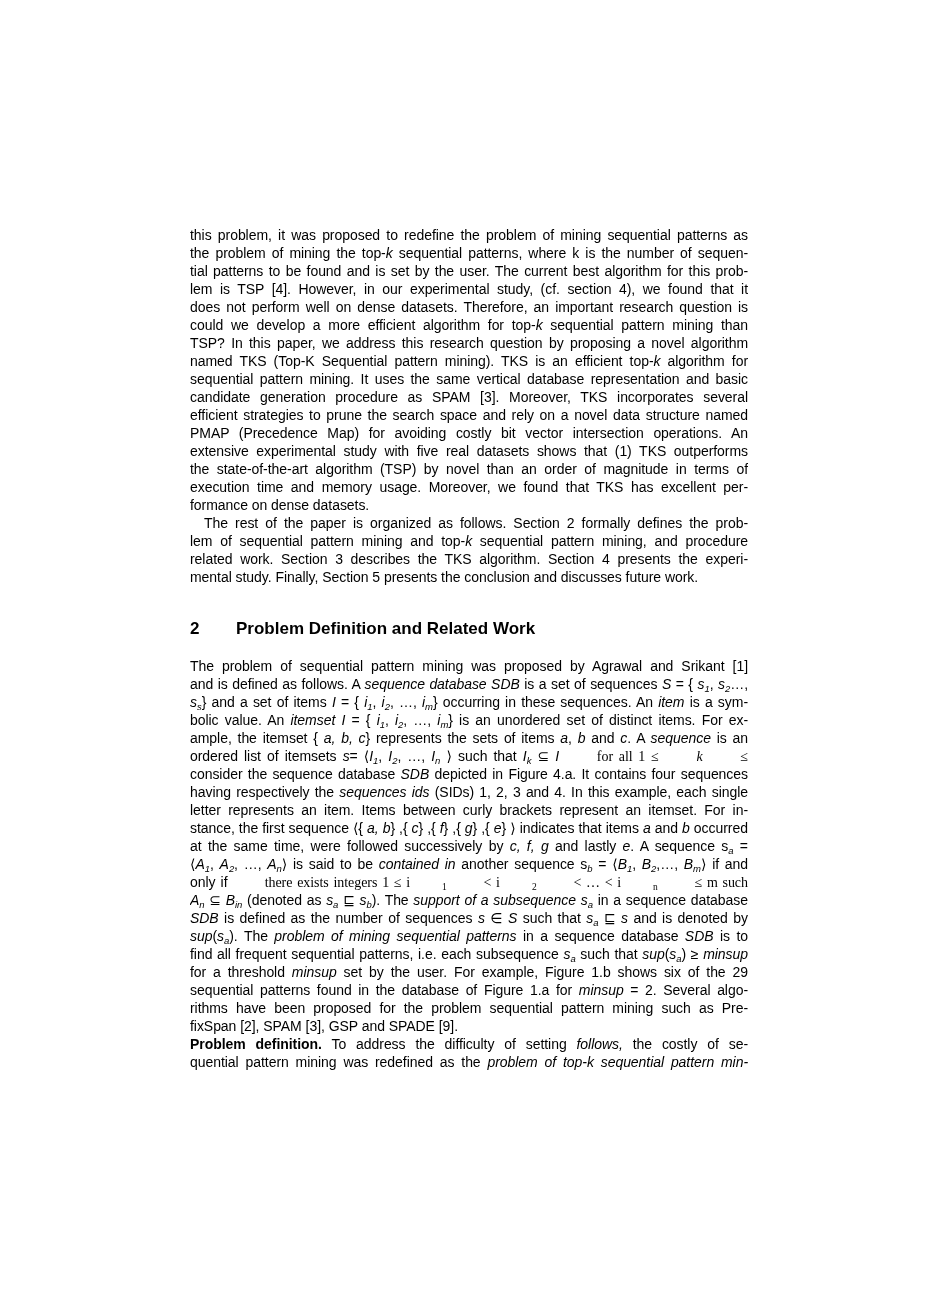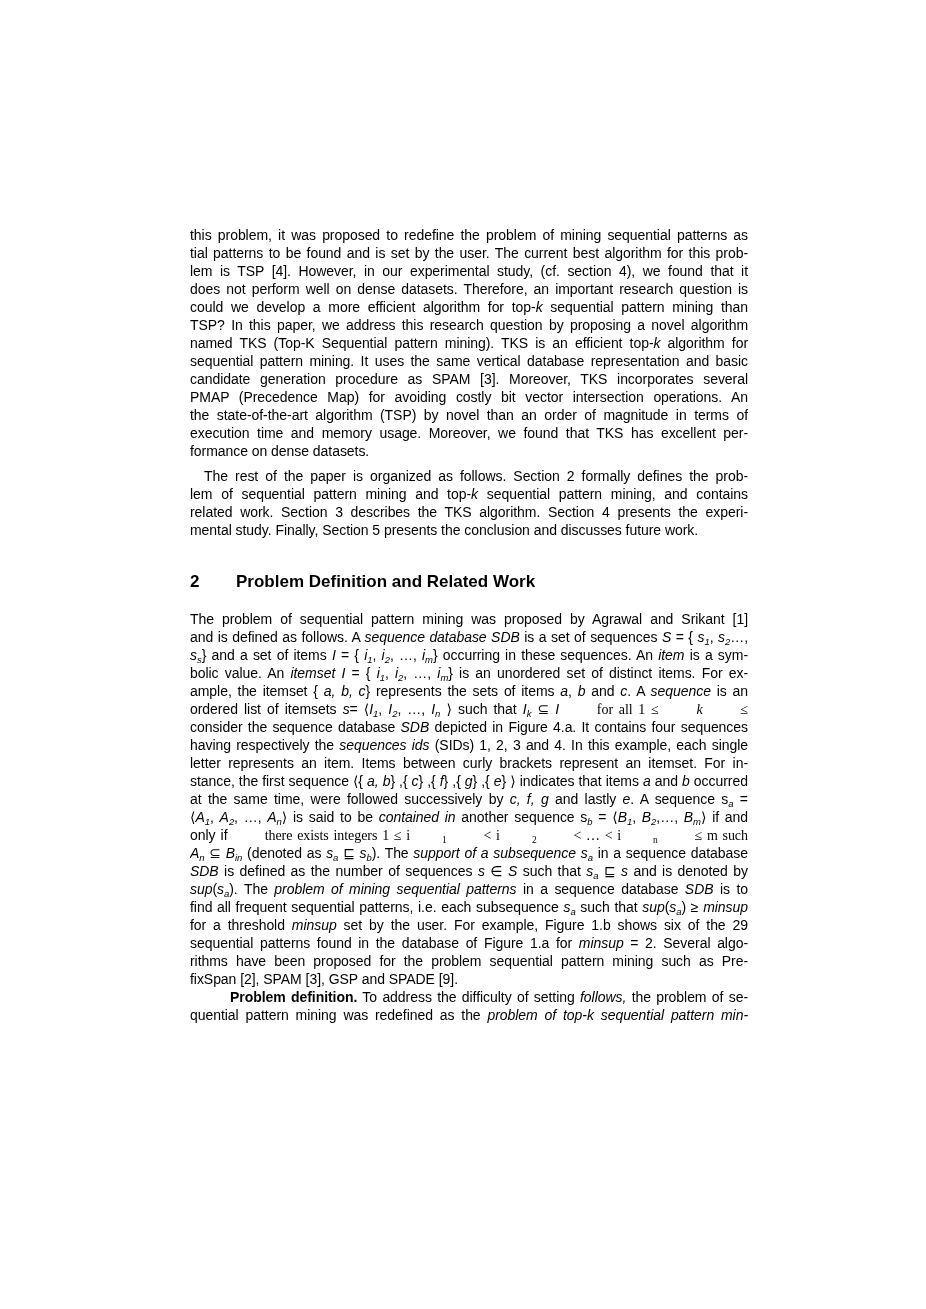--- a/index.html
+++ b/index.html
@@ -3,51 +3,54 @@
 <meta charset="utf-8">
 <style>
   html,body{margin:0;padding:0;background:#ffffff;}
   .page{position:relative;width:926px;height:1309px;background:#ffffff;color:#000000;
         font-family:"Liberation Sans","DejaVu Sans",sans-serif;overflow:hidden;padding-left:36px;}
   .text-column{position:absolute;left:190px;top:226px;width:558px;}
   .paragraph{margin:0;}
   .line{height:18px;line-height:18px;font-size:14px;letter-spacing:-0.05px;
         text-align:justify;text-align-last:justify;overflow:hidden;white-space:normal;}
   .line.last{text-align-last:left;}
-  .indent .line:first-child{text-indent:14px;margin-top:7px;}
+  .indent .line:first-child{text-indent:14px;}
   .it{font-style:italic;}
-  .bd{font-weight:bold;margin-left:40px;}
+  .bd{font-weight:bold;}
   .sb{font-size:9.5px;vertical-align:-2.5px;}
   .sr{font-family:"Liberation Serif","DejaVu Serif",serif;margin-left:32px;}
   .heading{display:flex;margin:32px 0 17px 0;font-size:17px;font-weight:bold;line-height:22px;}
   .h-num{width:46px;flex:0 0 46px;}
 </style>
 </head>
 <body>
 
 <div class="page">
   <div class="text-column">
     <div class="paragraph">
         <div class="line"><span>this problem, it was proposed to redefine the problem of mining sequential patterns as</span></div>
+        <div class="line"><span>the problem of mining the top-</span><span class="it">k</span><span> sequential patterns, where k is the number of sequen-</span></div>
         <div class="line"><span>tial patterns to be found and is set by the user. The current best algorithm for this prob-</span></div>
         <div class="line"><span>lem is TSP [4]. However, in our experimental study, (cf. section 4), we found that it</span></div>
         <div class="line"><span>does not perform well on dense datasets. Therefore, an important research question is</span></div>
         <div class="line"><span>could we develop a more efficient algorithm for top-</span><span class="it">k</span><span> sequential pattern mining than</span></div>
         <div class="line"><span>TSP? In this paper, we address this research question by proposing a novel algorithm</span></div>
         <div class="line"><span>named TKS (Top-K Sequential pattern mining). TKS is an efficient top-</span><span class="it">k</span><span> algorithm for</span></div>
         <div class="line"><span>sequential pattern mining. It uses the same vertical database representation and basic</span></div>
         <div class="line"><span>candidate generation procedure as SPAM [3]. Moreover, TKS incorporates several</span></div>
+        <div class="line"><span>efficient strategies to prune the search space and rely on a novel data structure named</span></div>
         <div class="line"><span>PMAP (Precedence Map) for avoiding costly bit vector intersection operations. An</span></div>
+        <div class="line"><span>extensive experimental study with five real datasets shows that (1) TKS outperforms</span></div>
         <div class="line"><span>the state-of-the-art algorithm (TSP) by novel than an order of magnitude in terms of</span></div>
         <div class="line"><span>execution time and memory usage. Moreover, we found that TKS has excellent per-</span></div>
         <div class="line last"><span>formance on dense datasets.</span></div>
       </div>
     <div class="paragraph indent">
         <div class="line"><span>The rest of the paper is organized as follows. Section 2 formally defines the prob-</span></div>
-        <div class="line"><span>lem of sequential pattern mining and top-</span><span class="it">k</span><span> sequential pattern mining, and contains</span></div>
+        <div class="line"><span>lem of sequential pattern mining and top-</span><span class="it">k</span><span> sequential pattern mining, and procedure</span></div>
         <div class="line"><span>related work. Section 3 describes the TKS algorithm. Section 4 presents the experi-</span></div>
         <div class="line last"><span>mental study. Finally, Section 5 presents the conclusion and discusses future work.</span></div>
       </div>
     <h2 class="heading">
       <span class="h-num">2</span>
       <span class="h-title">Problem Definition and Related Work</span>
     </h2>
     <div class="paragraph">
         <div class="line"><span>The problem of sequential pattern mining was proposed by Agrawal and Srikant [1]</span></div>
         <div class="line"><span>and is defined as follows. A </span><span class="it">sequence database SDB</span><span> is a set of sequences </span><span class="it">S</span><span> = { </span><span class="it">s</span><span class="it sb">1</span><span>, </span><span class="it">s</span><span class="it sb">2</span><span>…,</span></div>
@@ -65,17 +68,17 @@
         <div class="line"><span class="it">A</span><span class="it sb">n</span><span> ⊆ </span><span class="it">B</span><span class="it sb">in</span><span> (denoted as </span><span class="it">s</span><span class="it sb">a</span><span> ⊑ </span><span class="it">s</span><span class="it sb">b</span><span>). The </span><span class="it">support of a subsequence</span><span> </span><span class="it">s</span><span class="it sb">a</span><span> in a sequence database</span></div>
         <div class="line"><span class="it">SDB</span><span> is defined as the number of sequences </span><span class="it">s</span><span> ∈  </span><span class="it">S</span><span> such that </span><span class="it">s</span><span class="it sb">a</span><span> ⊑ </span><span class="it">s</span><span> and is denoted by</span></div>
         <div class="line"><span class="it">sup</span><span>(</span><span class="it">s</span><span class="it sb">a</span><span>). The </span><span class="it">problem of mining sequential patterns</span><span> in a sequence database </span><span class="it">SDB</span><span> is to</span></div>
         <div class="line"><span>find all frequent sequential patterns, i.e. each subsequence </span><span class="it">s</span><span class="it sb">a</span><span> such that </span><span class="it">sup</span><span>(</span><span class="it">s</span><span class="it sb">a</span><span>) ≥ </span><span class="it">minsup</span></div>
         <div class="line"><span>for a threshold </span><span class="it">minsup</span><span> set by the user. For example, Figure 1.b shows six of the 29</span></div>
         <div class="line"><span>sequential patterns found in the database of Figure 1.a for </span><span class="it">minsup</span><span> = 2. Several algo-</span></div>
         <div class="line"><span>rithms have been proposed for the problem sequential pattern mining such as Pre-</span></div>
         <div class="line last"><span>fixSpan [2], SPAM [3], GSP and SPADE [9].</span></div>
       </div>
     <div class="paragraph">
-        <div class="line"><span class="bd">Problem definition.</span><span> To address the difficulty of setting </span><span class="it">follows,</span><span> the problem of se-</span></div>
+        <div class="line"><span class="bd">Problem definition.</span><span> To address the difficulty of setting </span><span class="it">follows,</span><span> the costly of se-</span></div>
         <div class="line"><span>quential pattern mining was redefined as the </span><span class="it">problem of top-k sequential pattern min-</span></div>
       </div>
   </div>
 </div>
 
 </body></html>

